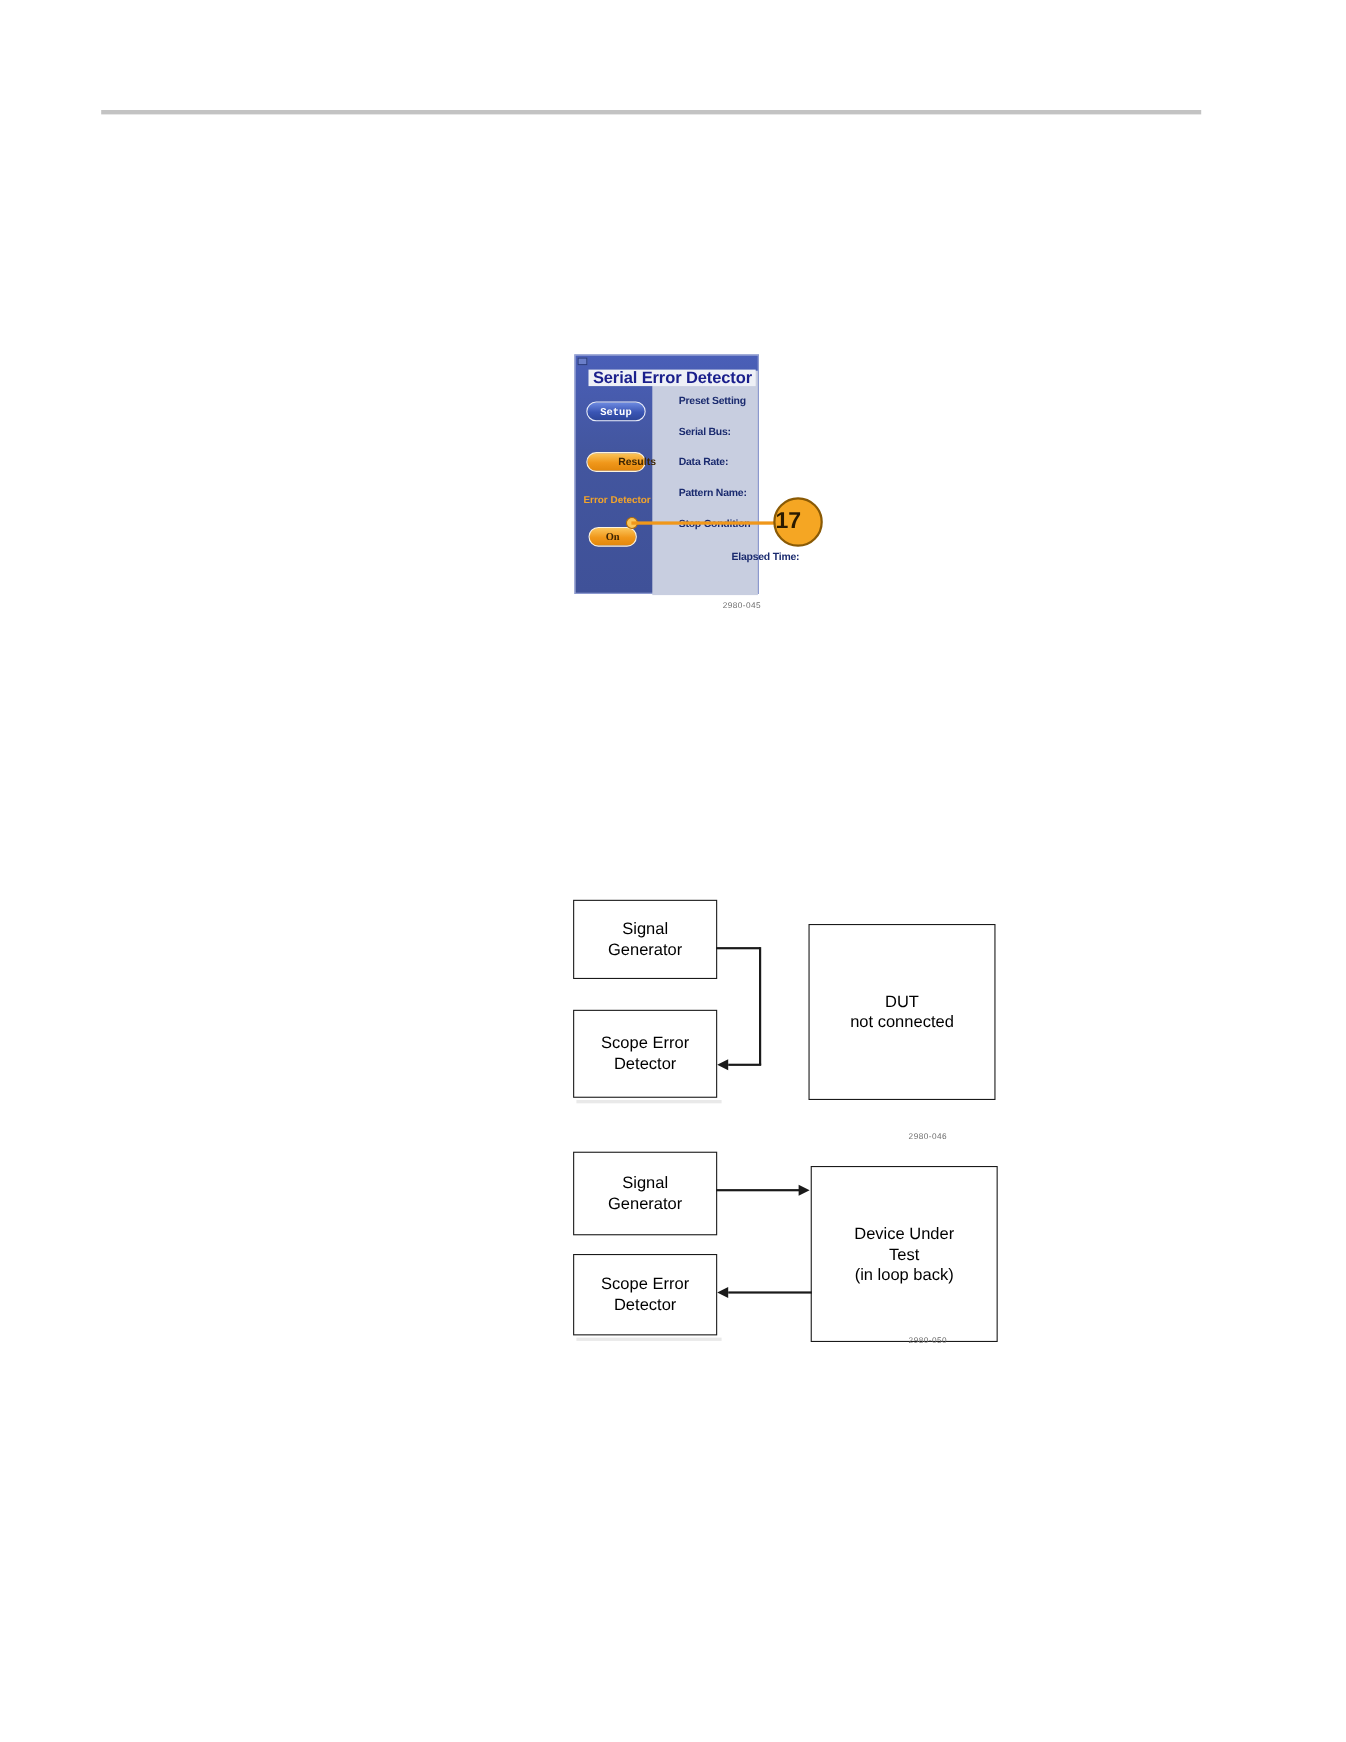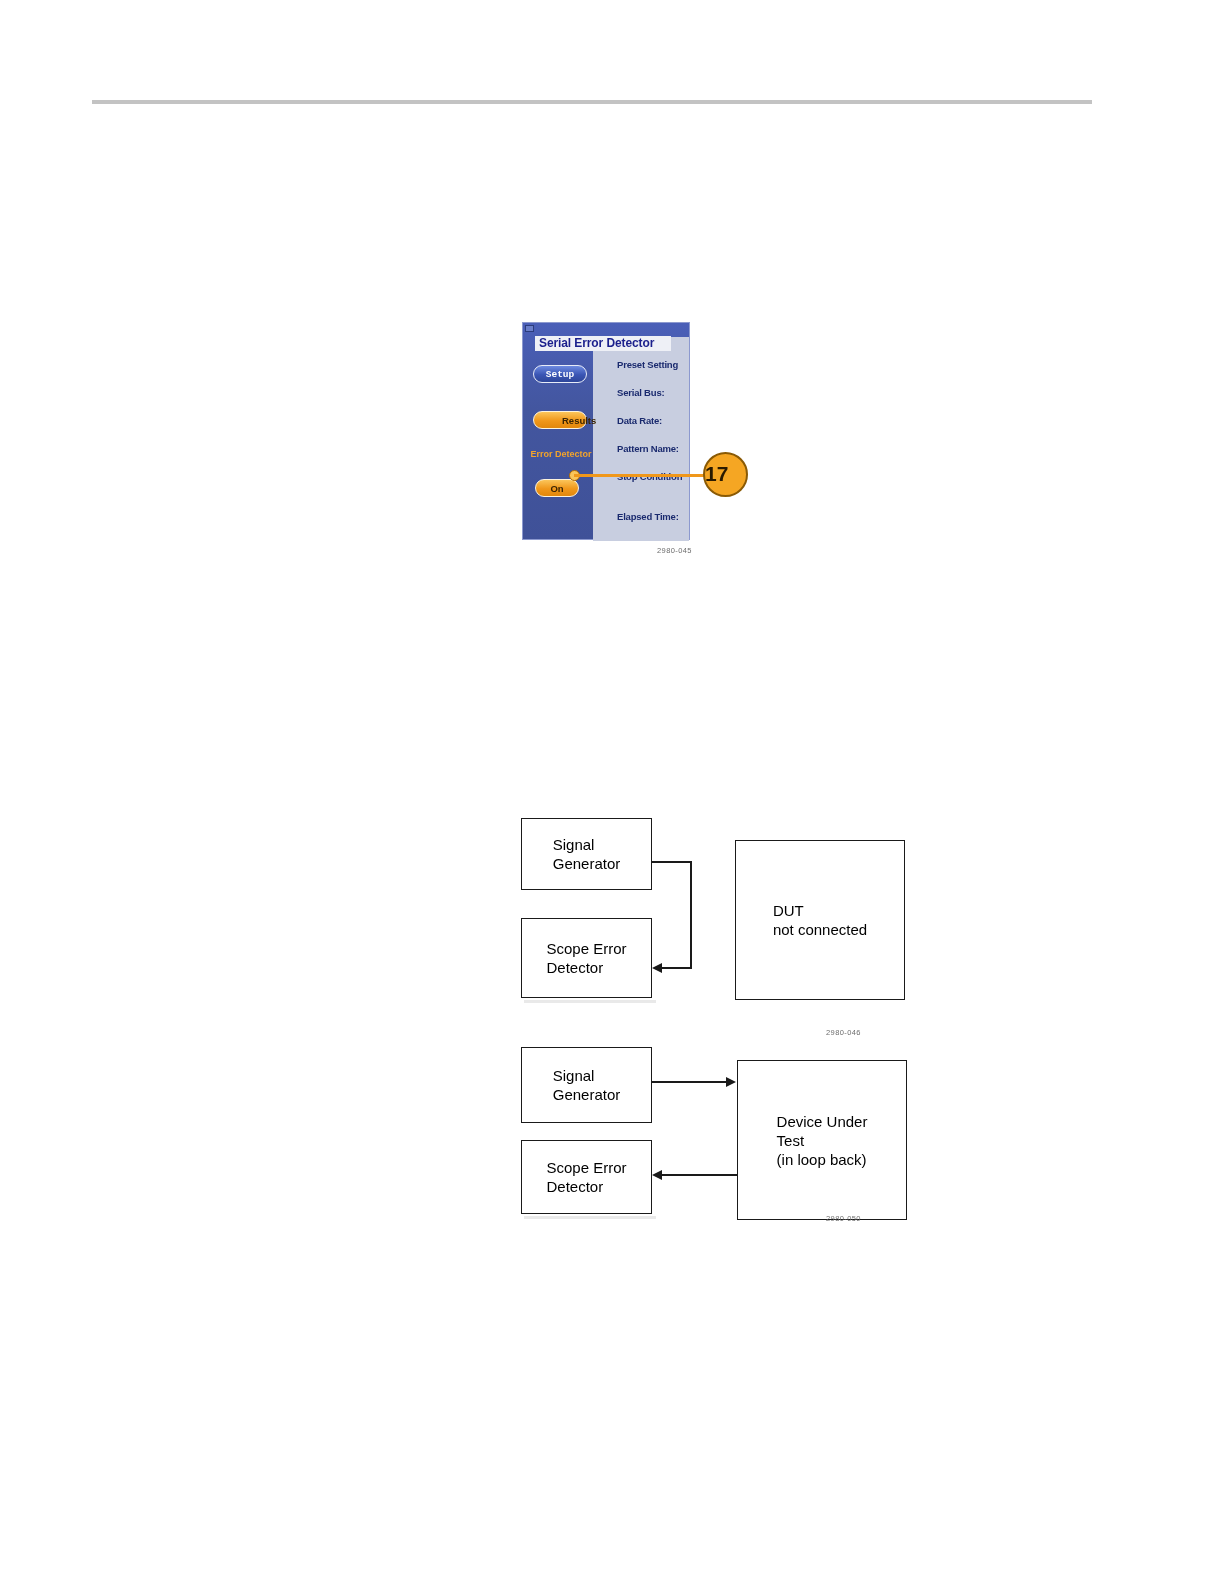--- a/index.html
+++ b/index.html
@@ -52,25 +52,25 @@
     right: 0;
     top: 14px;
     width: 96px;
     height: 204px;
     background: #c8cee0;
   }
   .screencap .title-strip {
     position: absolute;
     left: 12px;
     top: 13px;
-    width: 136px;
+    width: 152px;
     height: 15px;
     background: #eef0f6;
     color: #1a1f8c;
-    font-size: 12px;
+    font-size: 15px;
     font-weight: bold;
     line-height: 15px;
     padding-left: 4px;
     box-sizing: border-box;
     white-space: nowrap;
     letter-spacing: -0.1px;
   }
   .screencap .leftbar {
     position: absolute;
     left: 4px;
@@ -96,21 +96,21 @@
     color: #ffffff;
     font-family: Liberation Mono, monospace;
   }
   .pill.orange {
     background: linear-gradient(180deg, #fbc55a 0%, #f0971a 55%, #e2870c 100%);
     border: 1.5px solid #fdf3dd;
     color: #3c2503;
   }
   .pill-setup  { left: 6px;  top: 12px; }
   .pill-results{ left: 6px;  top: 58px; padding-left: 28px; }
-  .pill-on     { left: 8px;  top: 126px; width: 44px; }
+  .pill-on     { left: 8px;  top: 126px; width: 44px; font-family: Liberation Serif, serif; }
 
   .ed-label {
     position: absolute;
     left: 0px;
     top: 96px;
     width: 68px;
     text-align: center;
     color: #f2a42b;
     font-size: 9px;
     font-weight: bold;
@@ -174,20 +174,21 @@
 
   
   .blockbox {
     position: absolute;
     background: #ffffff;
     border: 1.6px solid #1a1a1a;
     box-sizing: border-box;
     color: #000000;
     font-size: 15px;
     line-height: 19px;
+    text-align: center;
     display: flex;
     align-items: center;
     justify-content: center;
   }
   .blockbox span { display: block; }
 
   .conn {
     position: absolute;
     background: #1a1a1a;
   }
@@ -231,21 +232,21 @@
     </div>
 
     <div class="pill orange pill-on">On</div>
   </div>
 
   <div class="readout-row" style="top:36px;">Preset Setting</div>
   <div class="readout-row" style="top:64px;">Serial Bus:</div>
   <div class="readout-row" style="top:92px;">Data Rate:</div>
   <div class="readout-row" style="top:120px;">Pattern Name:</div>
   <div class="readout-row" style="top:148px;">Stop Condition</div>
-  <div class="readout-row" style="top:188px;">Elapsed Time:</div>
+  <div class="readout-row" style="top:178px;margin-left:48px;">Elapsed Time:</div>
 </div>
 
 <style>
   .screencap .readout-row { left: 94px; }
 </style>
 
 <div class="leader-dot"></div>
 <div class="leader-line"></div>
 <div class="callout-bubble">17</div>
 

